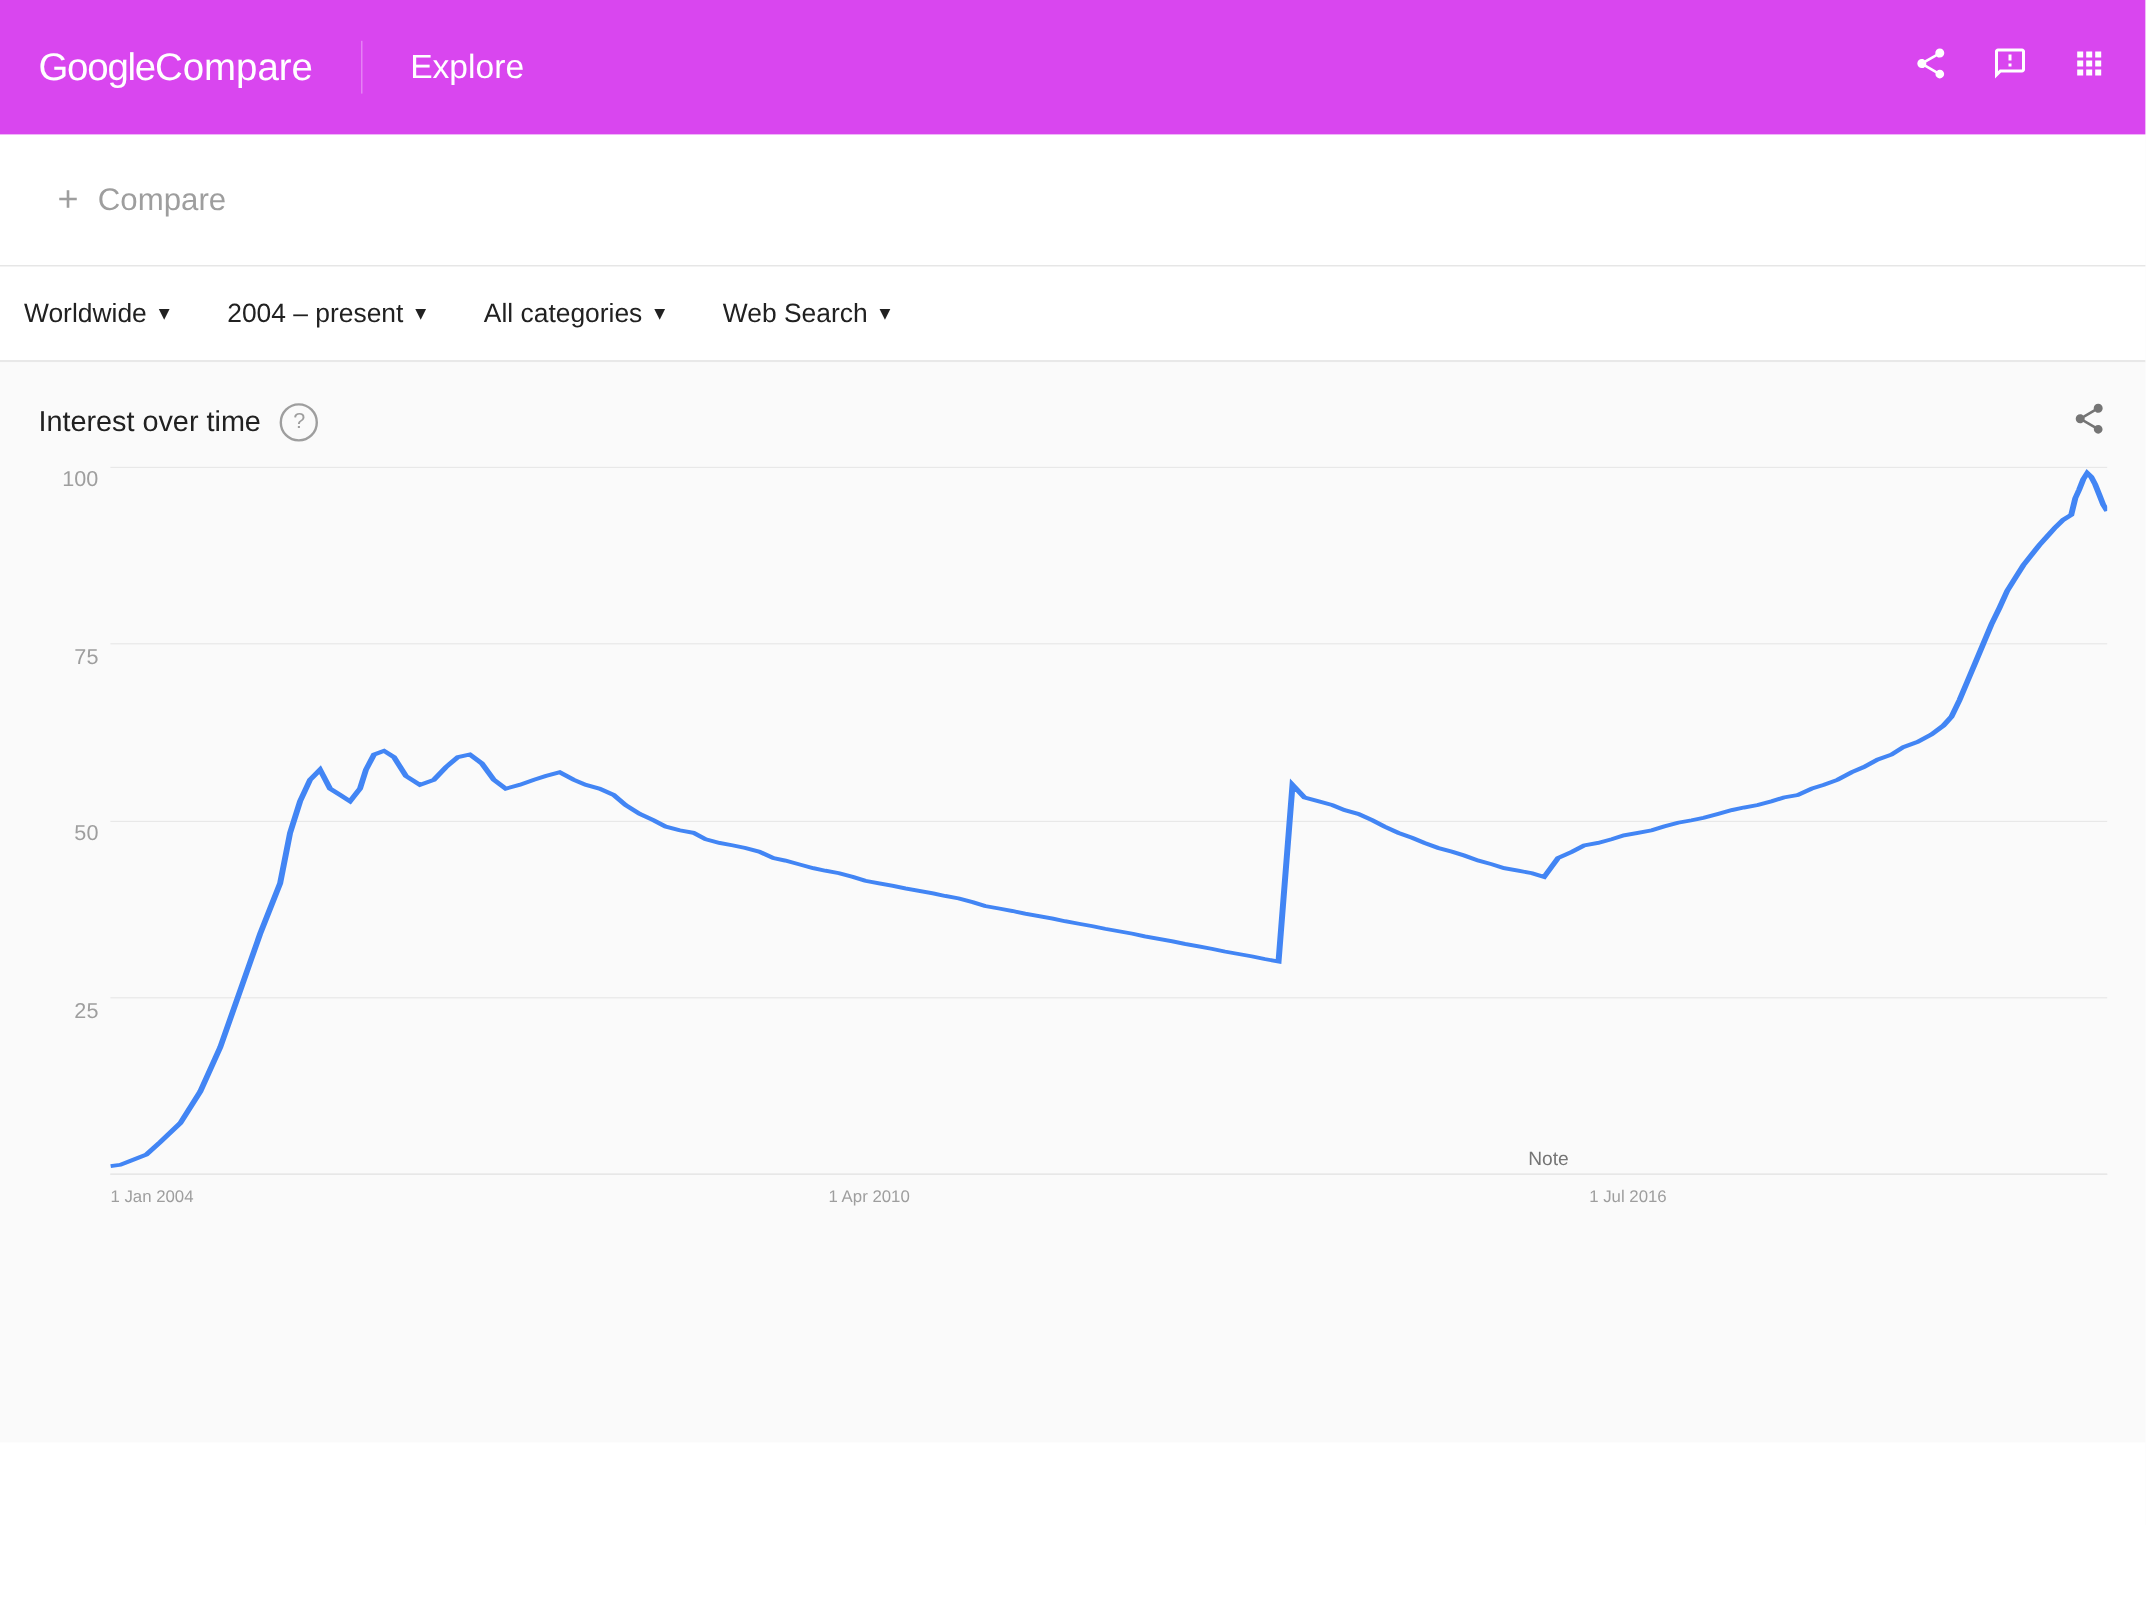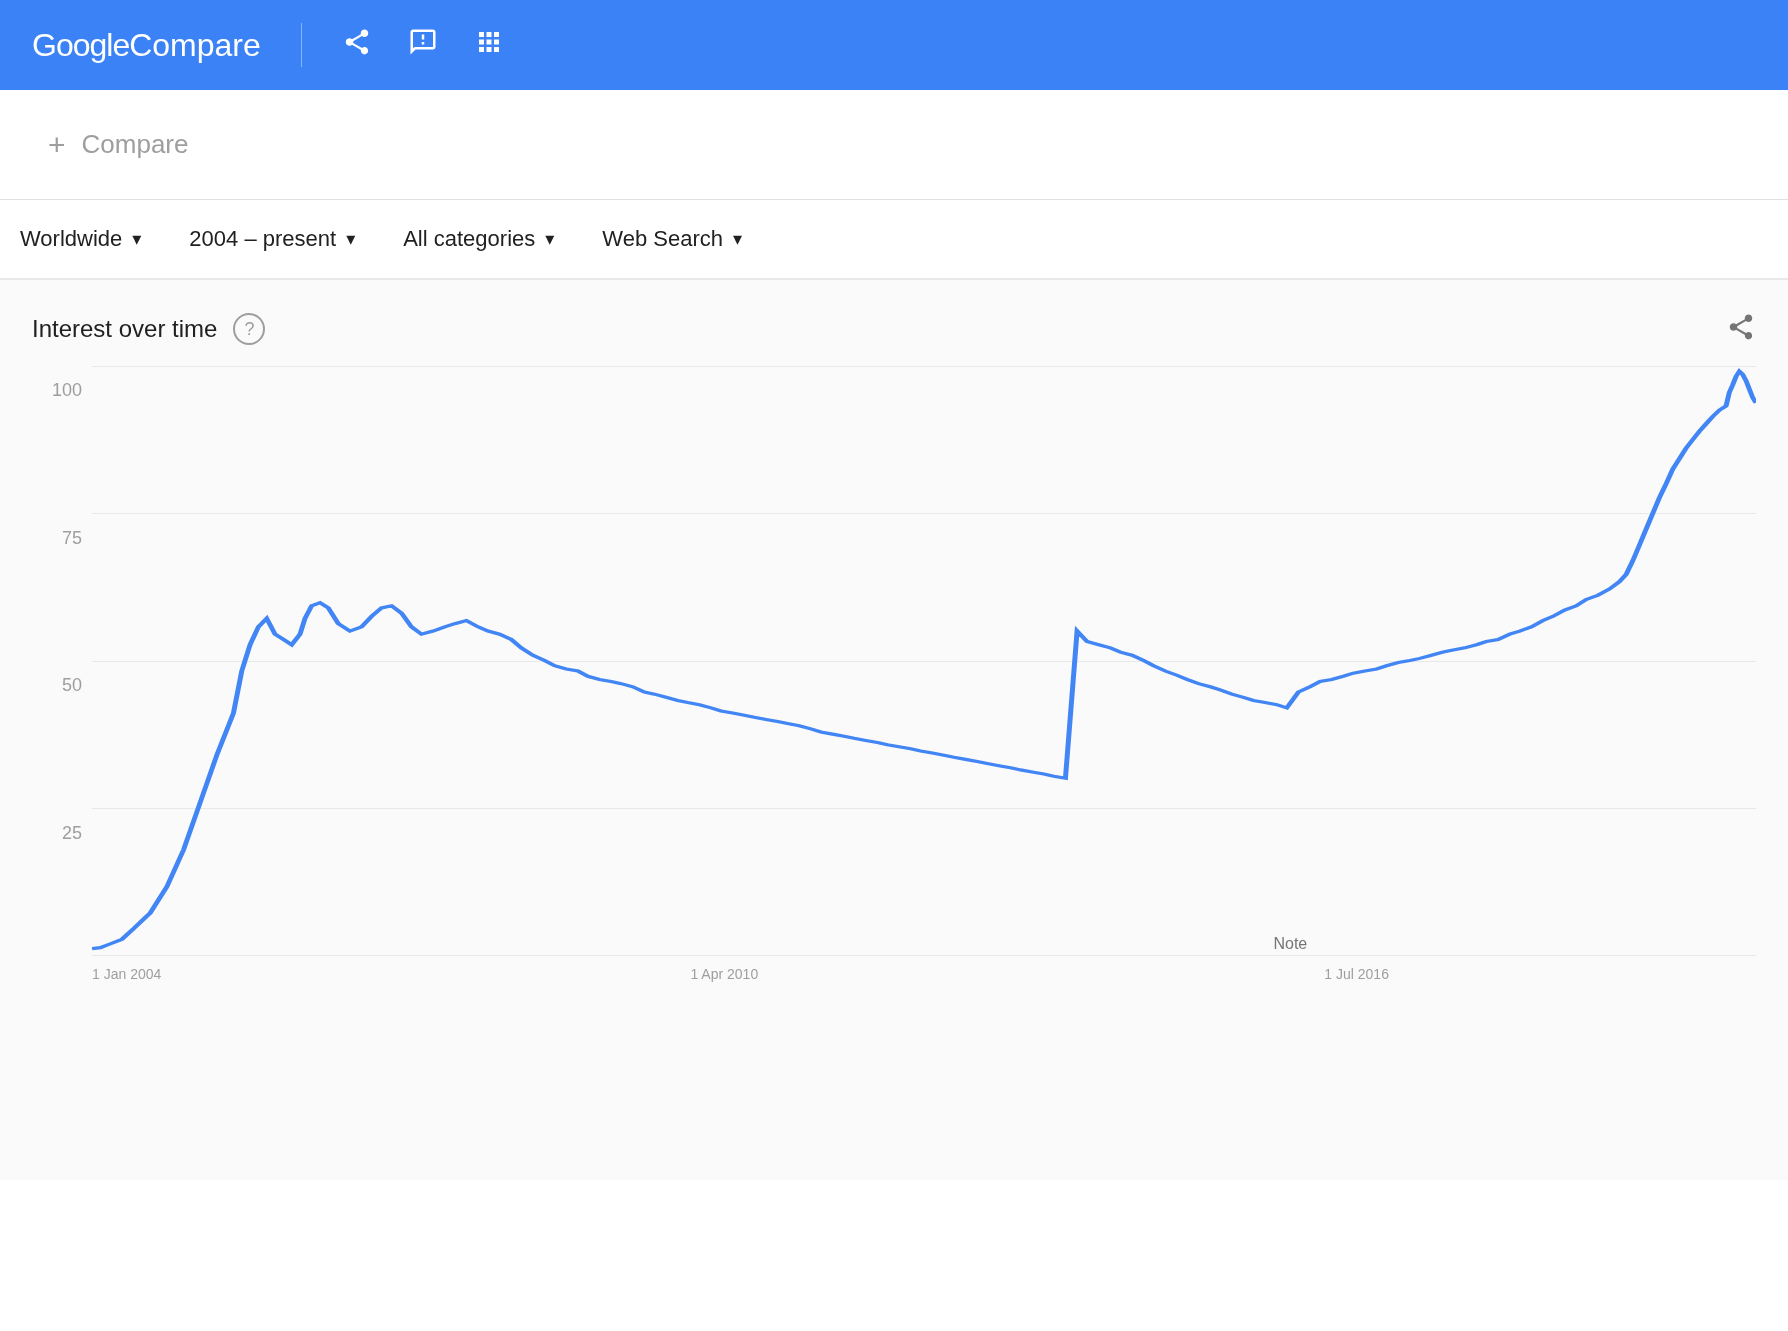--- a/index.html
+++ b/index.html
@@ -1,21 +1,21 @@
 <!DOCTYPE html>
 <html><head>
   <meta charset="utf-8">
   <style>
     * { margin: 0; padding: 0; box-sizing: border-box; }
     body { font-family: 'Arial', sans-serif; background: #fff; width: 1788px; min-height: 1331px; }
 
     
     .header {
-      background: #3b82f6;
-      height: 90px;
+      background: #d946ef;
+      height: 112px;
       display: flex;
       align-items: center;
       padding: 0 32px;
       gap: 24px;
     }
     .header-logo {
       display: flex;
       align-items: center;
       gap: 0;
     }
@@ -176,21 +176,21 @@
     .chart-container {
       position: relative;
       height: 640px;
       margin-top: 10px;
       padding-left: 60px;
       padding-bottom: 50px;
     }
     .y-axis-labels {
       position: absolute;
       left: 0;
-      top: 14px;
+      top: 0;
       height: calc(100% - 50px);
       display: flex;
       flex-direction: column;
       justify-content: space-between;
       padding-bottom: 0;
     }
     .y-label {
       font-size: 18px;
       color: #9e9e9e;
       text-align: right;
@@ -243,20 +243,21 @@
   </style>
 </head>
 <body>
 
 <div class="header">
   <div class="header-logo">
     <span class="logo-google">Google</span>
     <span class="logo-trends">Compare</span>
   </div>
   <div class="header-divider"></div>
+  <span class="header-explore">Explore</span>
   <div class="header-icons">
     <span class="header-icon">
       <svg width="30" height="30" viewBox="0 0 24 24" fill="white">
         <path d="M18 16.08c-.76 0-1.44.3-1.96.77L8.91 12.7c.05-.23.09-.46.09-.7s-.04-.47-.09-.7l7.05-4.11c.54.5 1.25.81 2.04.81 1.66 0 3-1.34 3-3s-1.34-3-3-3-3 1.34-3 3c0 .24.04.47.09.7L8.04 9.81C7.5 9.31 6.79 9 6 9c-1.66 0-3 1.34-3 3s1.34 3 3 3c.79 0 1.5-.31 2.04-.81l7.12 4.16c-.05.21-.08.43-.08.65 0 1.61 1.31 2.92 2.92 2.92 1.61 0 2.92-1.31 2.92-2.92s-1.31-2.92-2.92-2.92z"></path>
       </svg>
     </span>
     <span class="header-icon">
       <svg width="30" height="30" viewBox="0 0 24 24" fill="white">
         <path d="M20 2H4c-1.1 0-2 .9-2 2v18l4-4h14c1.1 0 2-.9 2-2V4c0-1.1-.9-2-2-2zm0 14H5.17L4 17.17V4h16v12zm-9-4h2v2h-2zm0-6h2v4h-2z"></path>
       </svg>

